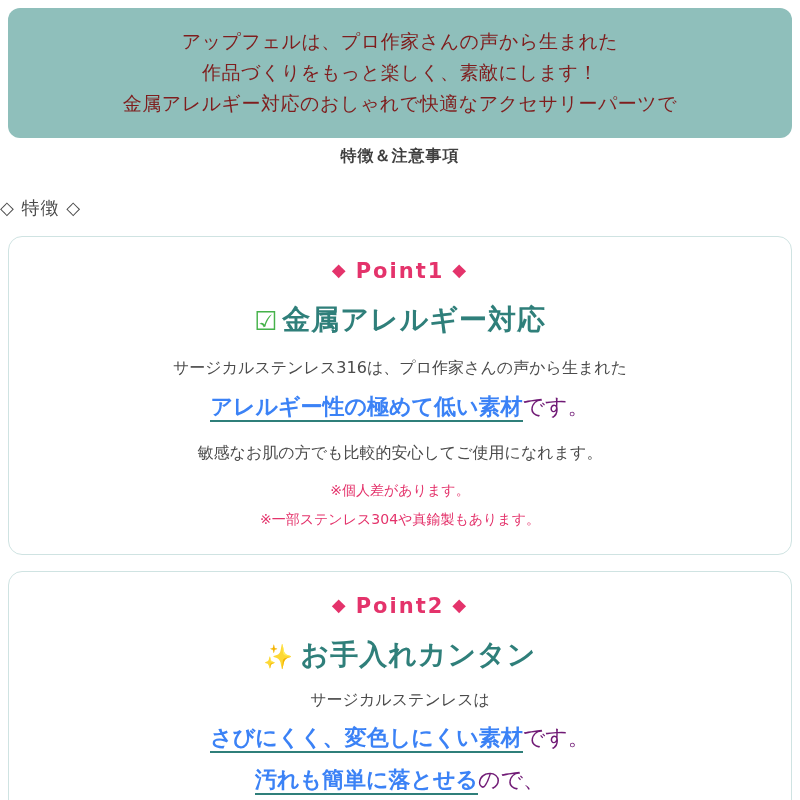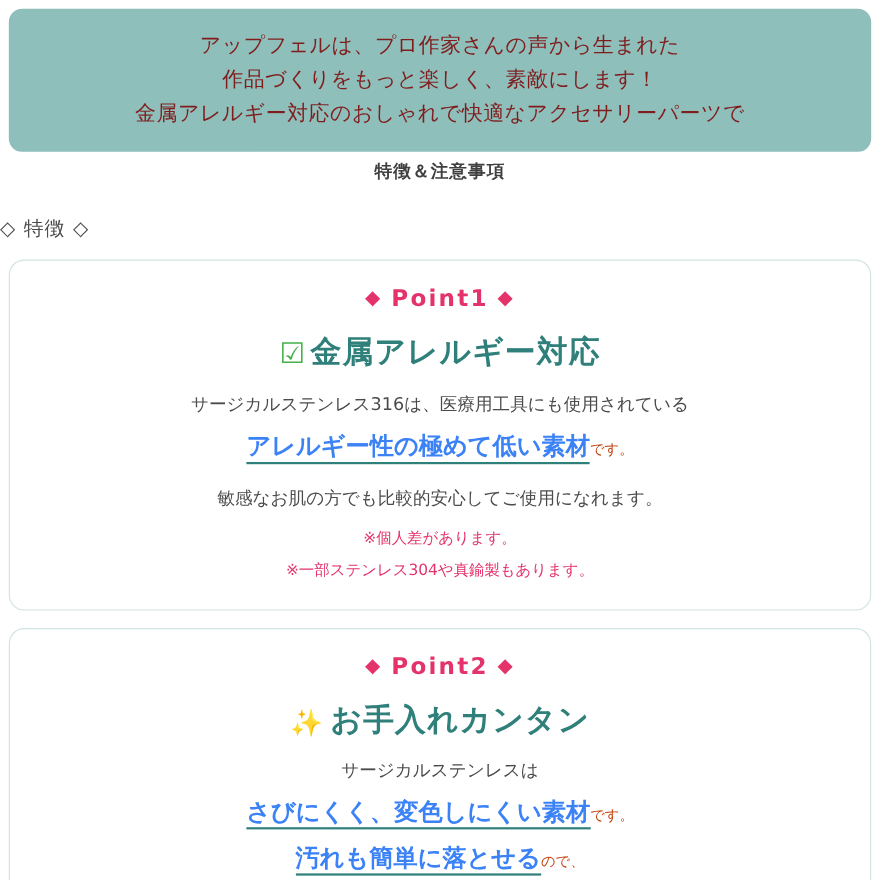--- a/index.html
+++ b/index.html
@@ -93,22 +93,22 @@
   .body-line.tight { margin-top: 8px; }
 
   .hl {
     color: #3b82f6;
     font-size: 22px;
     font-weight: bold;
     border-bottom: 2px solid #2f7f7a;
     padding-bottom: 1px;
   }
   .plain-after {
-    font-size: 13px;
-    color: #c2410c;
+    font-size: 22px;
+    color: #701a75;
   }
 
   .note {
     color: #e4336b;
     font-size: 14px;
     margin-top: 8px;
     line-height: 1.5;
   }
   .note.first { margin-top: 14px; }
 
@@ -145,21 +145,21 @@
 
   <div class="card">
     <div class="point-label">
       <span class="dia">◆</span><span>Point1</span><span class="dia">◆</span>
     </div>
 
     <div class="point-headline">
       <span class="check">☑</span><span>金属アレルギー対応</span>
     </div>
 
-    <div class="body-line">サージカルステンレス316は、医療用工具にも使用されている</div>
+    <div class="body-line">サージカルステンレス316は、プロ作家さんの声から生まれた</div>
 
     <div class="body-line tight">
       <span class="hl">アレルギー性の極めて低い素材</span><span class="plain-after">です。</span>
     </div>
 
     <div class="body-line">敏感なお肌の方でも比較的安心してご使用になれます。</div>
 
     <div class="note first">※個人差があります。</div>
     <div class="note">※一部ステンレス304や真鍮製もあります。</div>
   </div>

